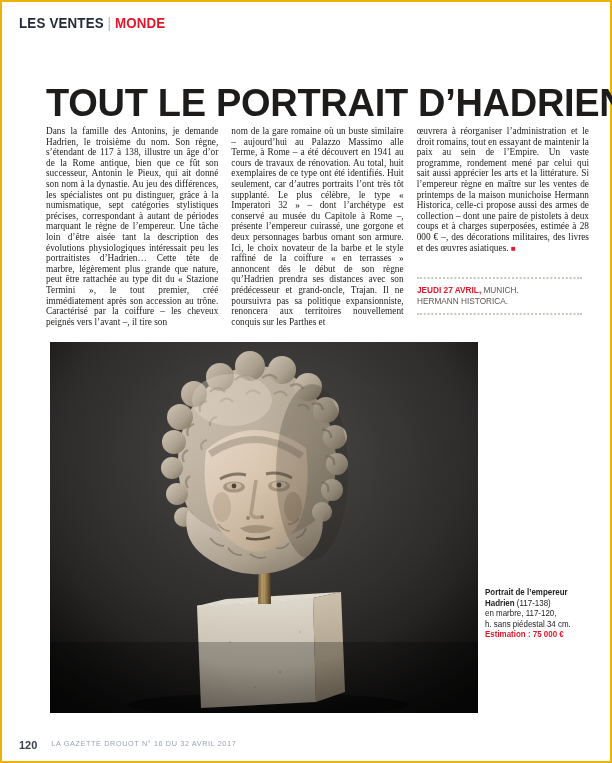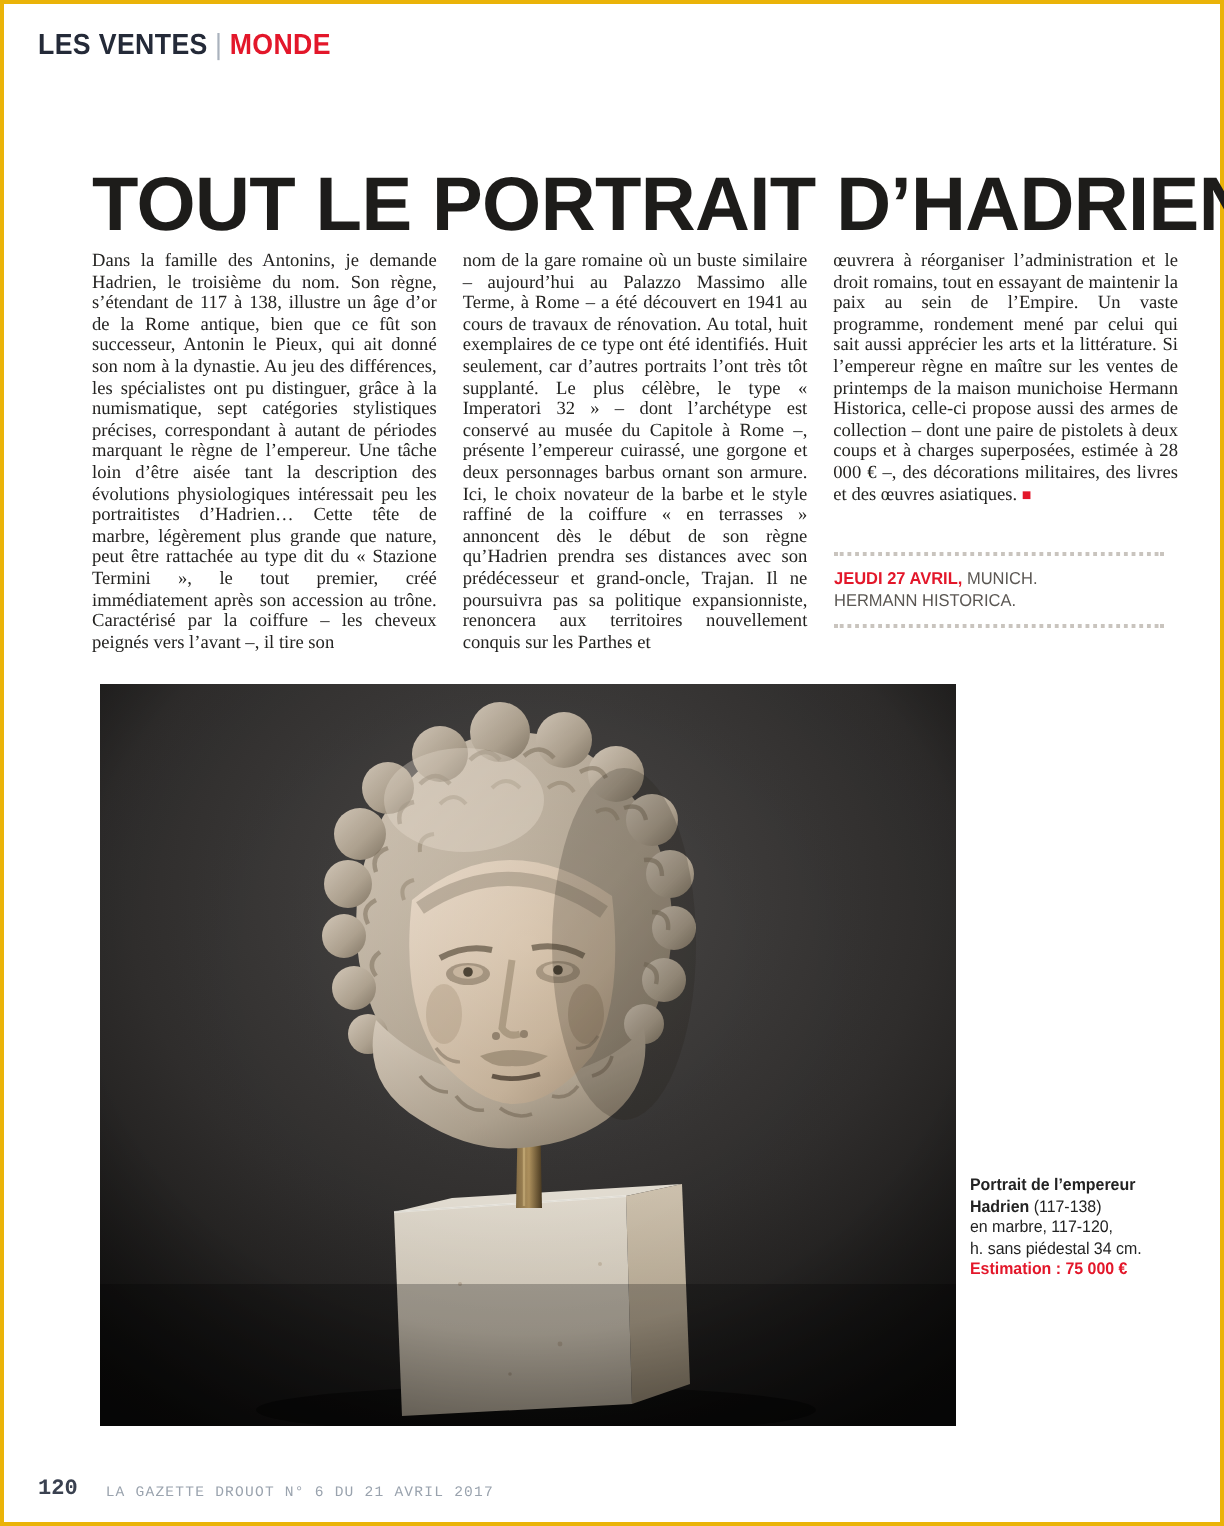--- a/index.html
+++ b/index.html
@@ -52,22 +52,22 @@
   
   .caption{
     position:absolute;left:483px;top:585px;width:116px;
     font-family:"Liberation Sans", sans-serif;font-size:8.4px;line-height:10.6px;color:#232323;
     transform:scaleX(.95);transform-origin:left top;
   }
   .caption .b{font-weight:700;}
   .caption .estim{color:#e3172a;font-weight:700;}
   
   .footer{
-    position:absolute;left:17px;top:737px;display:flex;align-items:flex-end;gap:14px;
-    font-family:Liberation Mono, monospace;
+    position:absolute;left:17px;top:737px;display:flex;align-items:flex-start;gap:14px;
+    font-family:Liberation Sans, sans-serif;
   }
   .footer .pageno{font-weight:700;font-size:11px;color:#3a4150;}
   .footer .issue{font-size:7.3px;letter-spacing:.6px;color:#9aa3ae;}
 </style>
 </head>
 <body>
 
 <div class="page">
 
   <div class="kicker">
@@ -215,16 +215,16 @@
   <div class="caption">
     <div class="b">Portrait de l’empereur</div>
     <div><span class="b">Hadrien</span><span> (117-138)</span></div>
     <div>en marbre, 117-120,</div>
     <div>h. sans piédestal 34 cm.</div>
     <div class="estim">Estimation : 75 000 €</div>
   </div>
 
   <div class="footer">
     <span class="pageno">120</span>
-    <span class="issue">LA GAZETTE DROUOT N° 6 DU 21 AVRIL 2017</span>
+    <span class="issue">LA GAZETTE DROUOT N° 16 DU 32 AVRIL 2017</span>
   </div>
 
 </div>
 
 </body></html>

